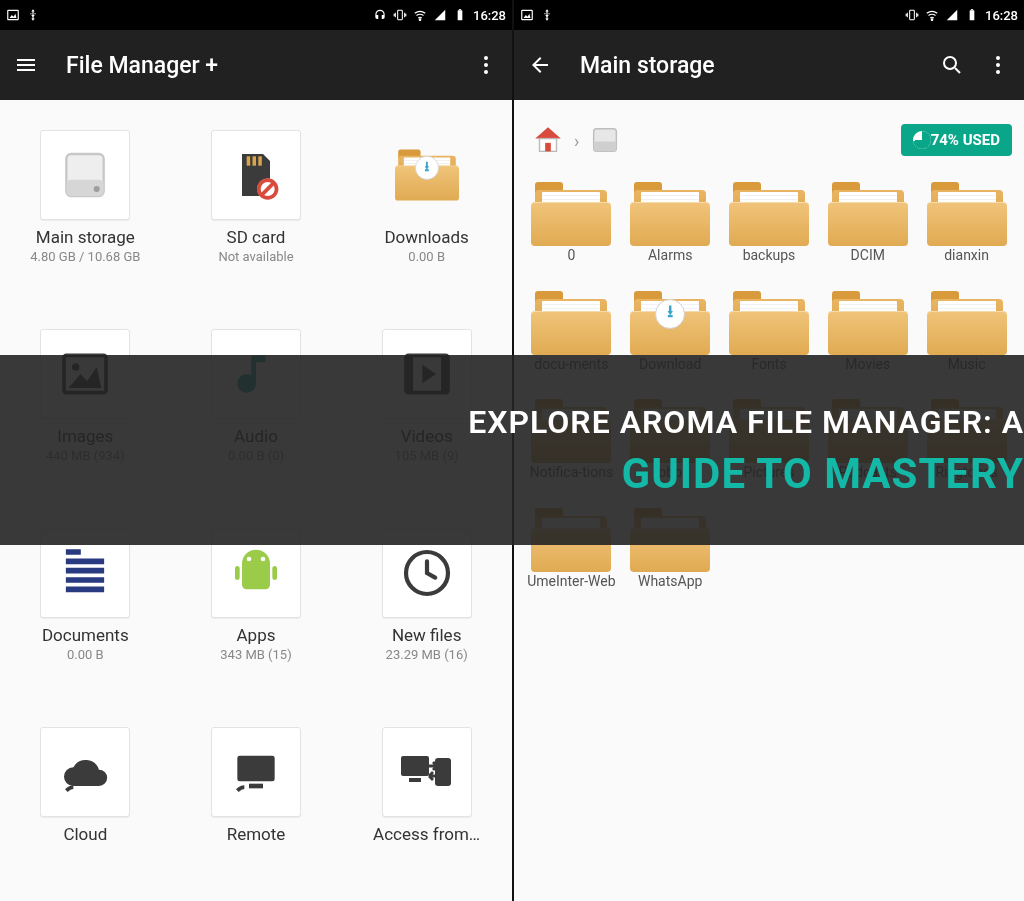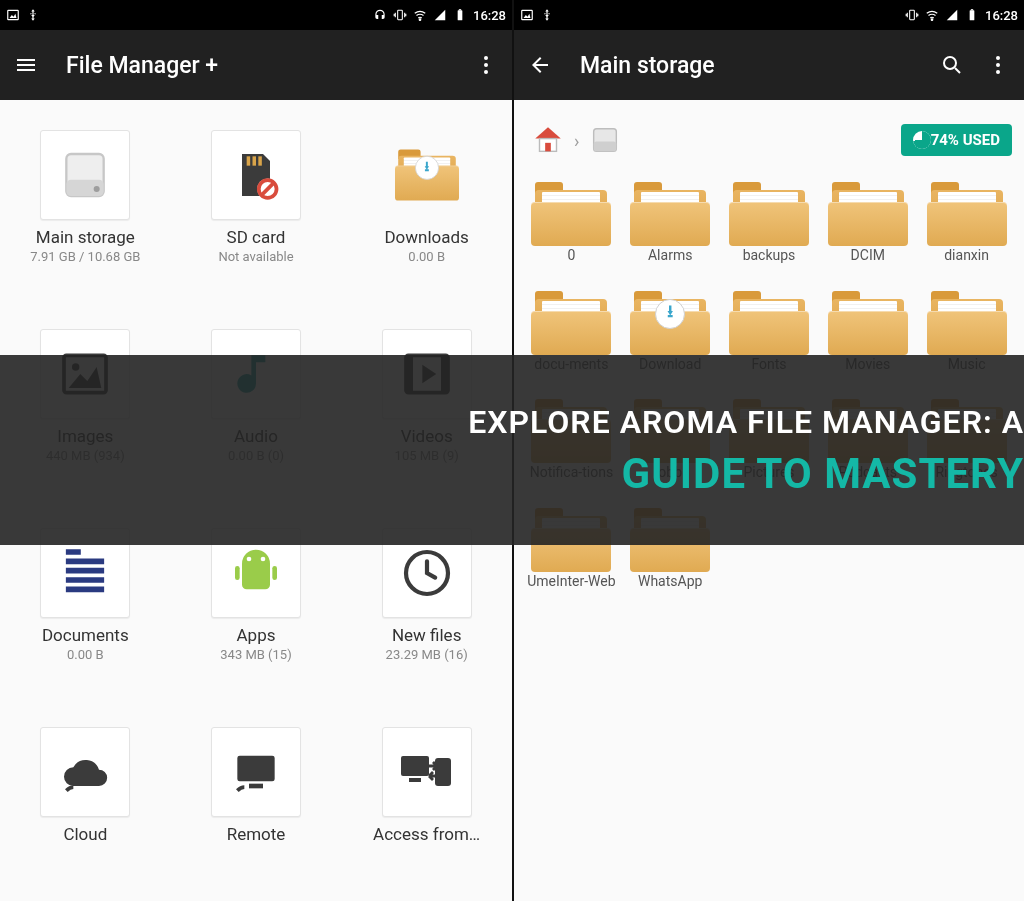--- a/index.html
+++ b/index.html
@@ -144,21 +144,21 @@
     <div class="cat-grid" id="catgrid">
         <div class="cat-cell">
           <div class="cat-card">
             <svg viewBox="0 0 24 24">
               <rect x="4" y="3" width="16" height="18" rx="2" fill="#eee" stroke="#c7c7c7"></rect>
               <rect x="4" y="14" width="16" height="7" rx="2" fill="#d6d6d6"></rect>
               <circle cx="17" cy="18" r="1.3" fill="#9e9e9e"></circle>
             </svg>
           </div>
           <div class="cat-title">Main storage</div>
-          <div class="cat-sub">7.91 GB / 10.68 GB</div>
+          <div class="cat-sub">4.80 GB / 10.68 GB</div>
         </div>
         <div class="cat-cell">
           <div class="cat-card">
             <svg viewBox="0 0 24 24">
               <path d="M6 3h9l3 3v15H6z" fill="#3b3b3b"></path>
               <rect x="8" y="4" width="1.5" height="4" fill="#d9a44a"></rect>
               <rect x="10.5" y="4" width="1.5" height="4" fill="#d9a44a"></rect>
               <rect x="13" y="4" width="1.5" height="4" fill="#d9a44a"></rect>
               <circle cx="17" cy="18" r="4.5" fill="#fff"></circle>
               <circle cx="17" cy="18" r="3.8" fill="none" stroke="#d94c3d" stroke-width="1.6"></circle>

